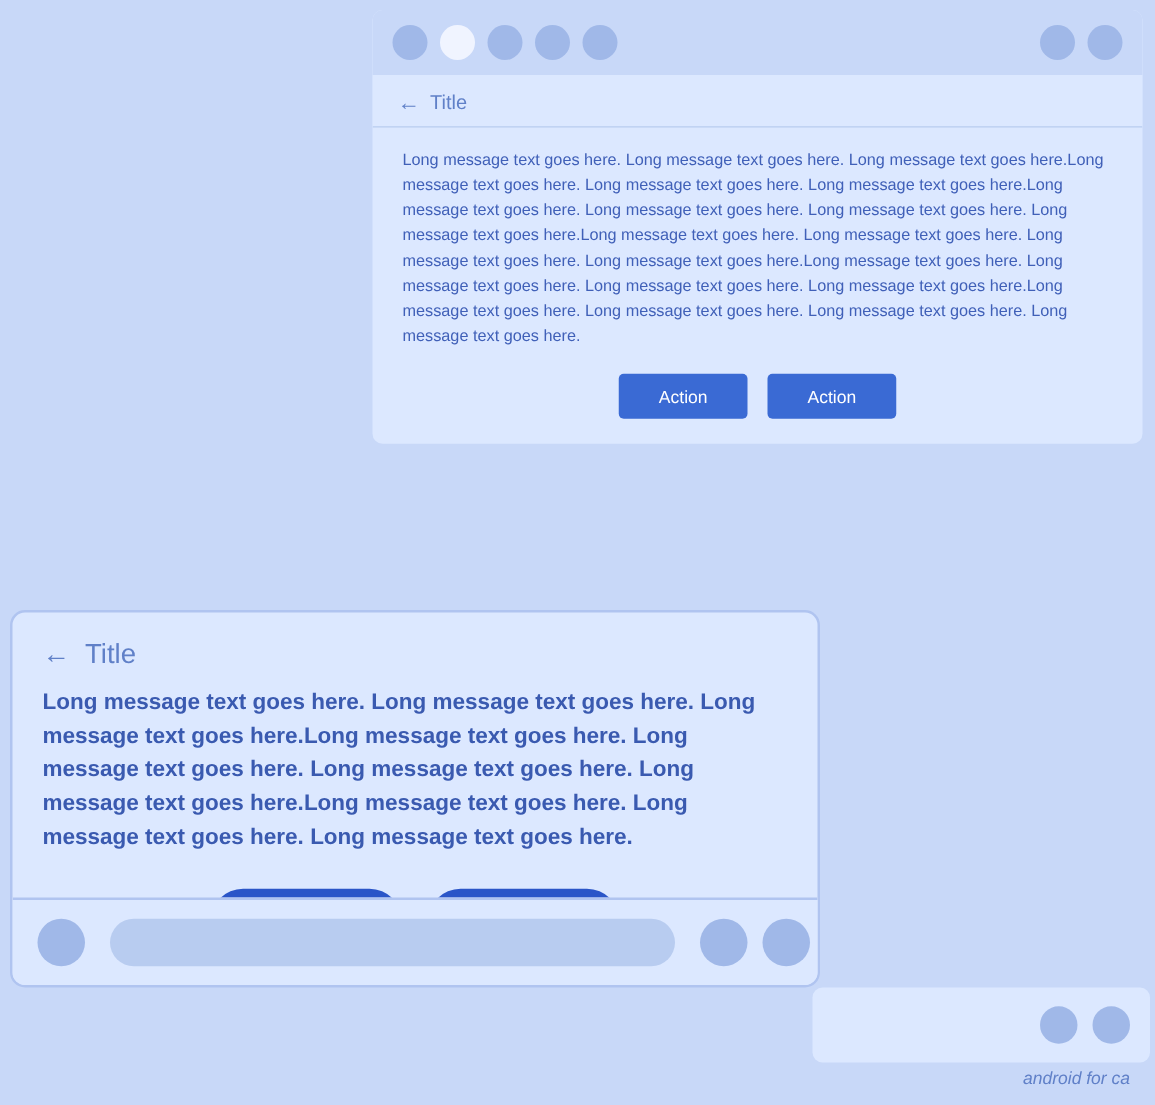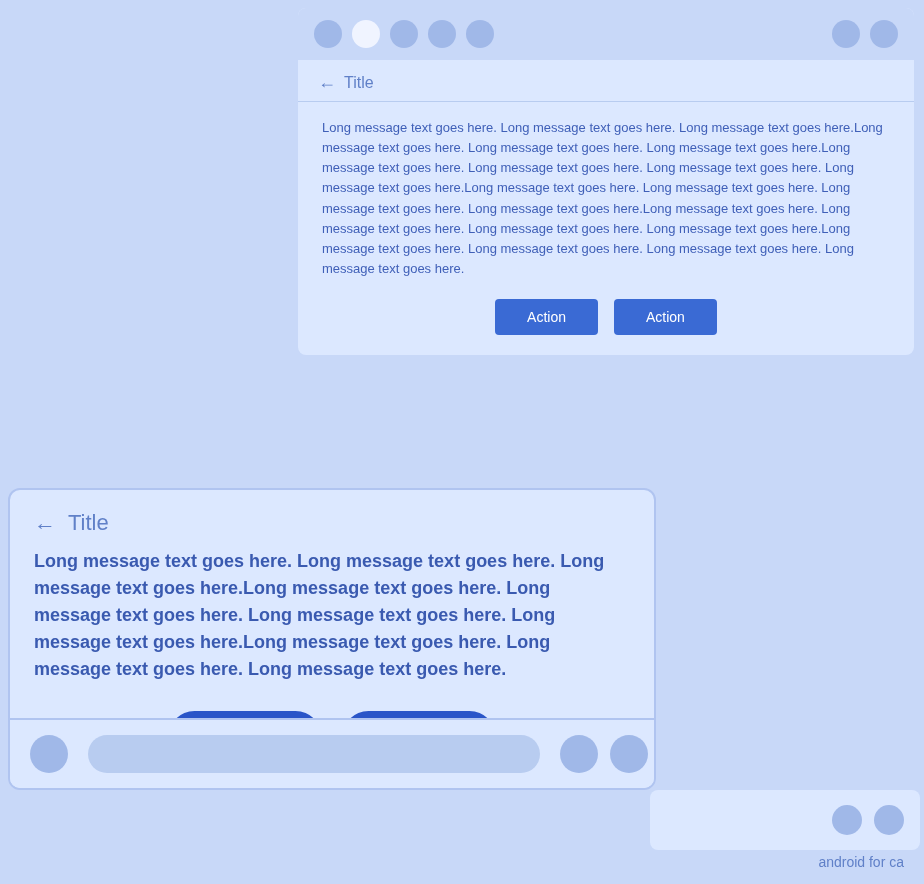--- a/index.html
+++ b/index.html
@@ -222,20 +222,21 @@
       border-radius: 50%;
       background: #a0b8e8;
     }
 
     .watermark {
       position: absolute;
       bottom: 14px;
       right: 20px;
       color: #6080c8;
       font-size: 14px;
+      font-style: italic;
     }
   </style>
 </head>
 <body>
 
 <div class="top-card">
   <div class="top-card-toolbar">
     <div class="toolbar-dots-left">
       <span class="dot"></span>
       <span class="dot white"></span>

